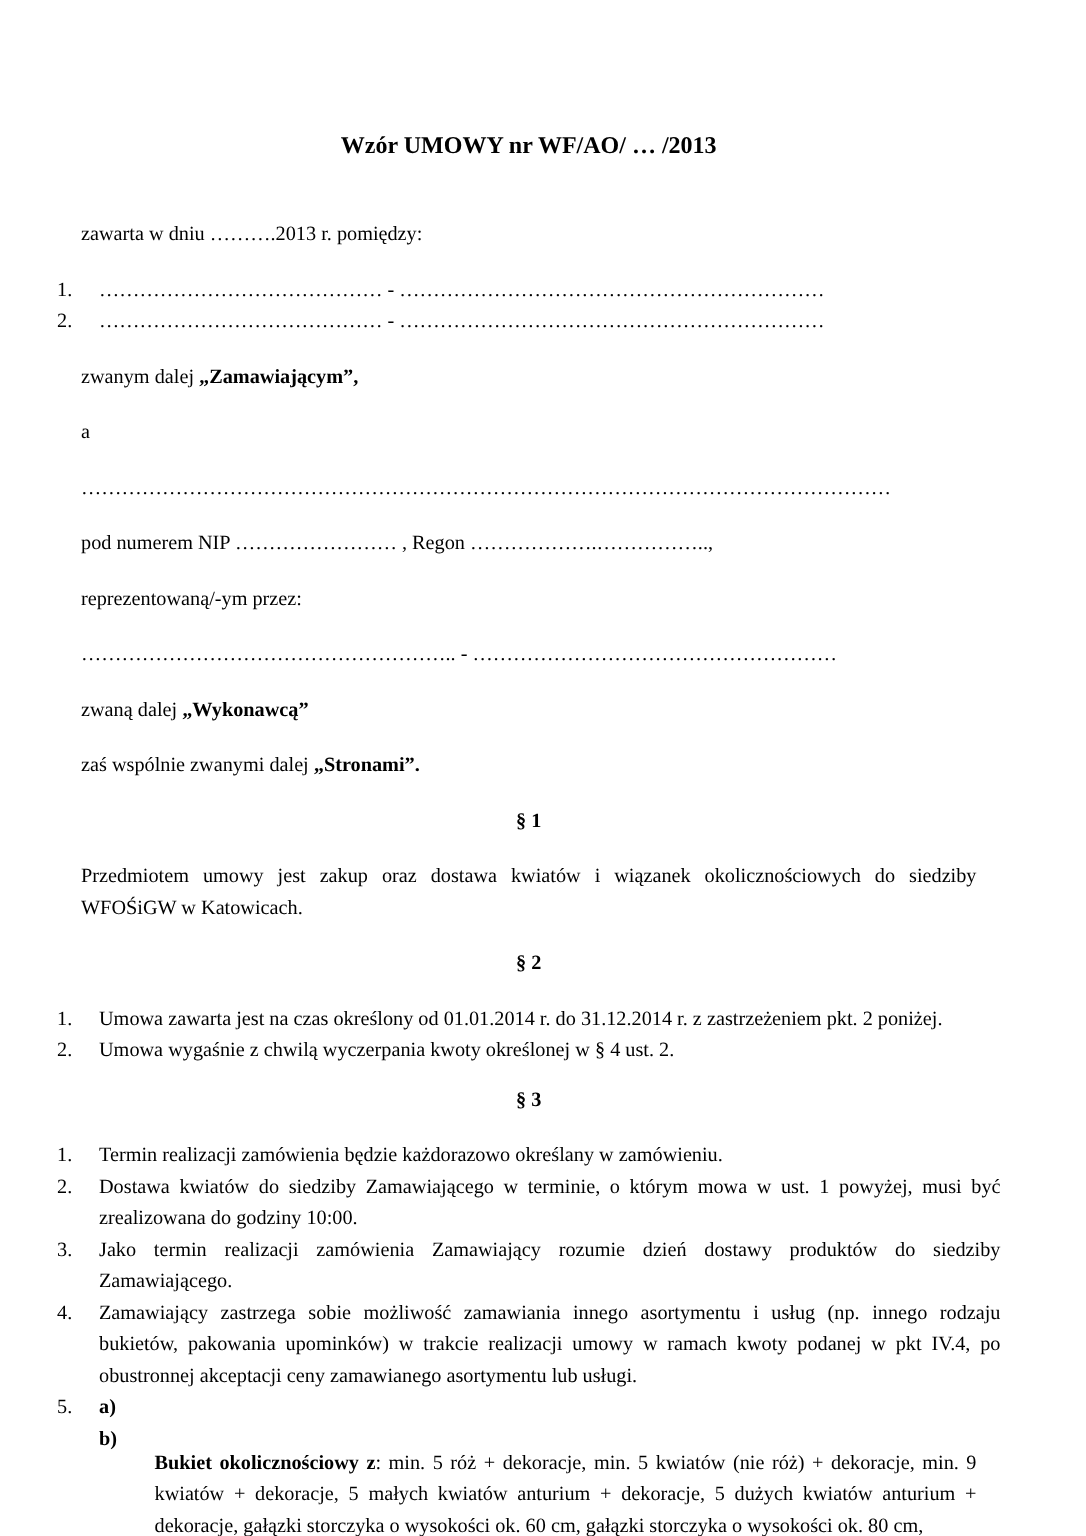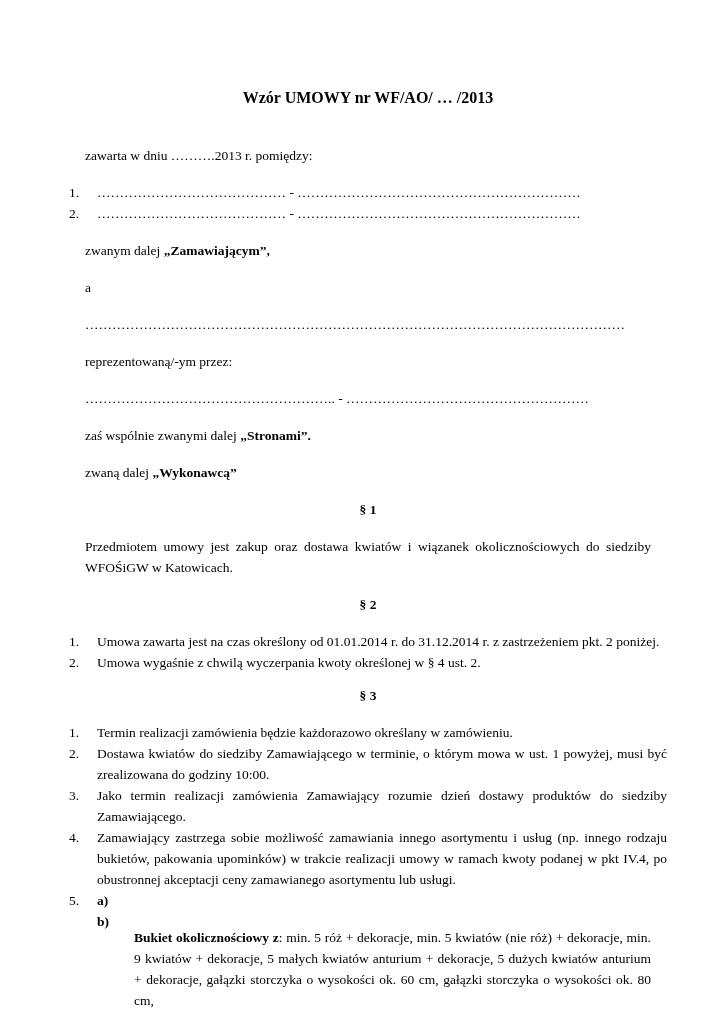--- a/index.html
+++ b/index.html
@@ -1,20 +1,20 @@
 <!DOCTYPE html>
 <html lang="pl"><head>
 <meta charset="utf-8">
 <style>
   html, body { margin: 0; padding: 0; background: #ffffff; }
   .page {
     width: 724px;
     height: 1024px;
     box-sizing: border-box;
-    padding: 88px 57px 20px 69px;
+    padding: 88px 57px 20px 38px;
     background: #ffffff;
     color: #000000;
     font-family: "Liberation Serif", "DejaVu Serif", serif;
     font-size: 13.5px;
     line-height: 21px;
     overflow: hidden;
   }
   .title {
     margin: 0 0 38px 0;
     font-size: 16px;
@@ -56,28 +56,29 @@
     <span class="num">2.</span>
     <span class="txt nowrapline">…………………………………… - ………………………………………………………</span>
   </div>
 
   <p><span>zwanym dalej </span><span class="b">„Zamawiającym”,</span></p>
 
   <p>a</p>
 
   <p class="nowrapline">…………………………………………………………………………………………………………</p>
 
+  <p class="nowrapline">pod numerem NIP …………………… , Regon ……………….……………..,</p>
 
   <p>reprezentowaną/-ym przez:</p>
 
   <p class="nowrapline">……………………………………………….. - ………………………………………………</p>
 
+  <p><span>zwaną dalej </span><span class="b">„Wykonawcą”</span></p>
+
   <p><span>zaś wspólnie zwanymi dalej </span><span class="b">„Stronami”.</span></p>
-
-  <p><span>zwaną dalej </span><span class="b">„Wykonawcą”</span></p>
 
   <section>
     <p class="sec-head">§ 1</p>
     <p>Przedmiotem umowy jest zakup oraz dostawa kwiatów i wiązanek okolicznościowych do siedziby WFOŚiGW w Katowicach.</p>
   </section>
 
   <section>
     <p class="sec-head">§ 2</p>
     <div class="li">
       <span class="num">1.</span>

